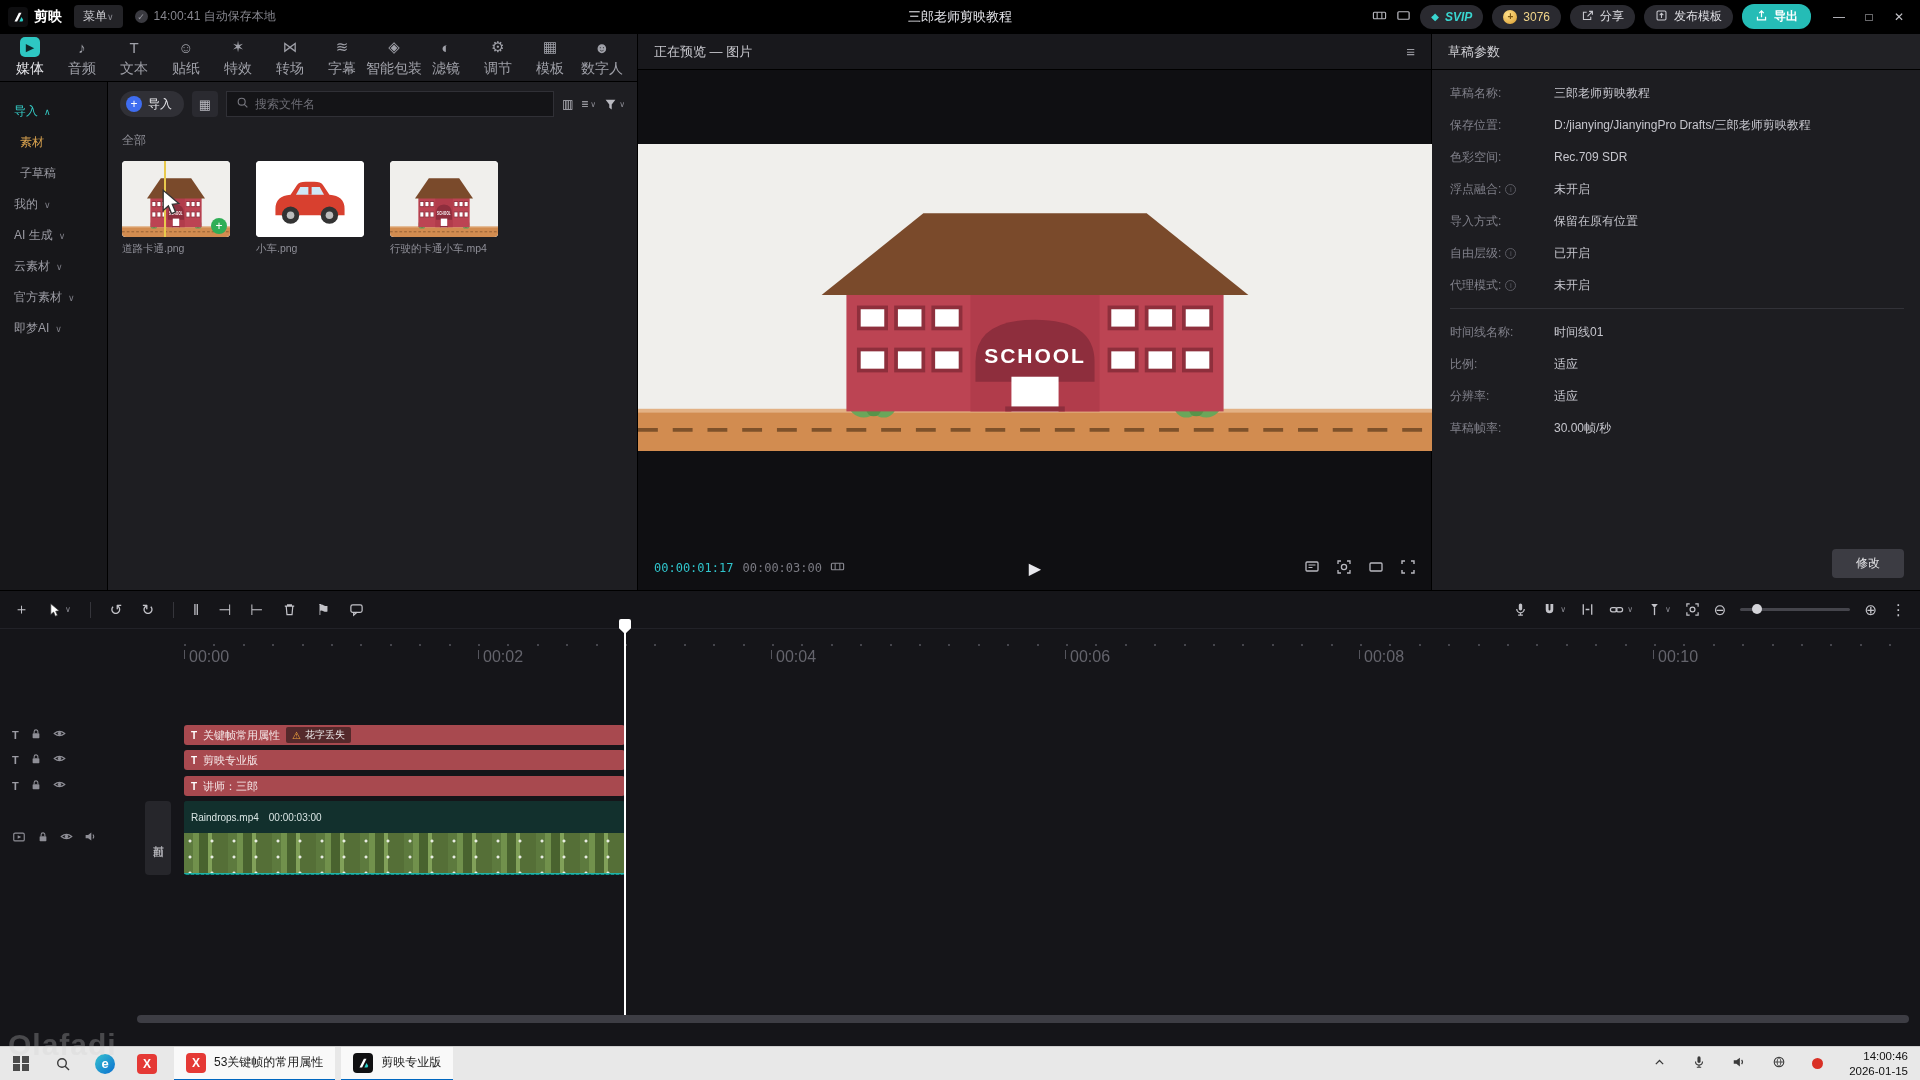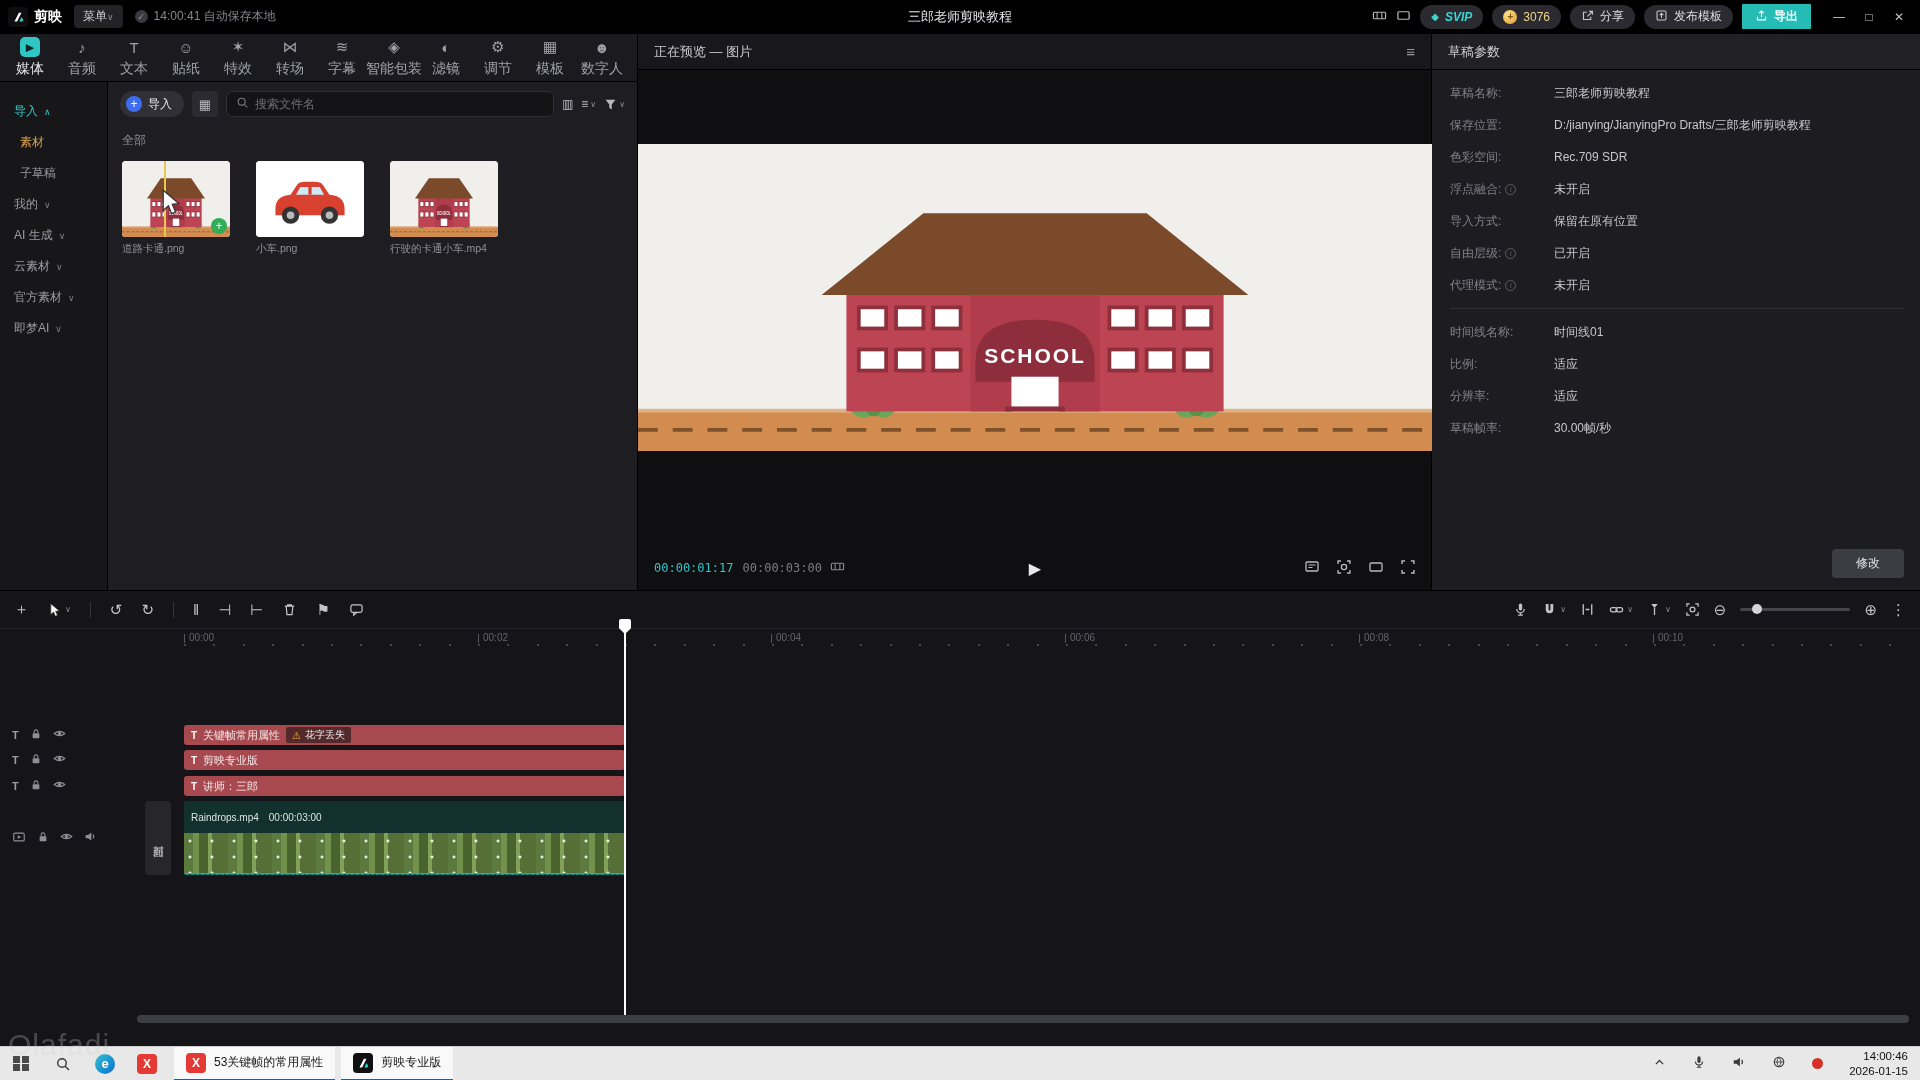--- a/index.html
+++ b/index.html
@@ -15,21 +15,21 @@
   .menu-btn{display:flex;align-items:center;color:#cfcfd4;background:#232327;border-radius:4px;padding:3px 9px}
   .autosave{display:flex;align-items:center;gap:6px;color:#86868e}
   .chk{width:13px;height:13px;border-radius:50%;background:#3a3a40;color:#9a9aa2;font-size:9px;display:flex;align-items:center;justify-content:center}
   .tb-center{position:absolute;left:50%;transform:translateX(-50%);color:#e3e3e8;font-size:13px}
   .tb-right{margin-left:auto;display:flex;align-items:center;gap:9px}
   .tb-ic{color:#b9b9c0;font-size:14px;line-height:1}
   .pill{display:flex;align-items:center;gap:6px;background:#2a2a30;border-radius:14px;height:24px;padding:0 11px;color:#dcdce1}
   .svip{color:#39d6d0;font-weight:bold;font-style:italic}
   .coin{width:14px;height:14px;border-radius:50%;background:radial-gradient(circle at 35% 30%,#ffe08a,#d99c2e);color:#7a5410;font-size:10px;font-weight:bold;display:flex;align-items:center;justify-content:center}
   .coin-num{color:#f0d48a}
-  .export-btn{background:#25bcb6;color:#fff;border-radius:1px;height:25px;display:flex;align-items:center;gap:6px;padding:0 13px;font-weight:bold}
+  .export-btn{background:#25bcb6;color:#fff;border-radius:12px;height:25px;display:flex;align-items:center;gap:6px;padding:0 13px;font-weight:bold}
   .winctl{display:flex;align-items:center;gap:4px;margin-left:6px}
   .winctl span{width:26px;height:24px;display:flex;align-items:center;justify-content:center;color:#c2c2c8;font-size:12px}
 
   
   .ribbon{position:absolute;left:0;top:34px;width:638px;height:48px;background:#1b1b1f;border-bottom:1px solid #000;border-right:1px solid #000;display:flex;align-items:center;padding:0 4px}
   .tab{width:52px;display:flex;flex-direction:column;align-items:center;gap:3px}
   .tab-ic{width:20px;height:20px;display:flex;align-items:center;justify-content:center;font-size:15px;color:#9fa0a8}
   .tab-ic.act{background:#2ec7c3;color:#10272a;border-radius:5px;font-size:11px}
   .tab-lb{font-size:14px;color:#9fa0a8;white-space:nowrap}
   .tab.active .tab-lb{color:#e8e8ec}
@@ -42,21 +42,21 @@
   .side-item.top .caret{color:#35cdc7}
   .side-item.sub{padding-left:20px}
   .side-item.selected{color:#d8a24f}
 
   
   .media{position:absolute;left:108px;top:82px;width:530px;height:508px;background:#1e1e22;border-right:1px solid #000;padding:9px 12px 0 12px}
   .media-toolbar{display:flex;align-items:center;gap:8px}
   .import-btn{display:flex;align-items:center;gap:6px;background:#303036;border-radius:13px;height:26px;padding:0 12px 0 6px;color:#e8e8ec}
   .imp-circle{width:16px;height:16px;border-radius:50%;background:#3f6df0;color:#fff;font-size:12px;display:flex;align-items:center;justify-content:center;line-height:1}
   .sq-btn{width:26px;height:26px;border-radius:4px;background:#2a2a30;color:#b9b9c0;display:flex;align-items:center;justify-content:center;font-size:13px}
-  .search{flex:1;height:26px;background:#141417;border:1px solid #303036;border-radius:6px;display:flex;align-items:center;gap:6px;padding:0 9px;color:#77777f}
+  .search{flex:1;height:26px;background:#141417;border:1px solid #303036;border-radius:0;display:flex;align-items:center;gap:6px;padding:0 9px;color:#77777f}
   .search-in{flex:1;background:transparent;border:0;outline:0;color:#c9c9cf;font-size:12px;font-family:inherit}
   .search-in::placeholder{color:#6d6d75}
   .mini-ic{display:flex;align-items:center;gap:2px;color:#b9b9c0}
   .mini-ic .caret{font-size:8px;color:#8a8a92}
   .section-lb{margin:15px 2px 0 2px;color:#8f8f97}
   .cards{display:flex;gap:26px;margin-top:12px;padding:0 2px}
   .card{width:108px}
   .thumb{position:relative;width:108px;height:76px;border-radius:4px;overflow:hidden;background:#fff}
   .thumb svg.fill{position:absolute;inset:0;width:100%;height:100%}
   .scrubline{position:absolute;left:42px;top:0;bottom:0;width:2px;background:#e8c94d}
@@ -95,21 +95,21 @@
   .tl-toolbar{height:38px;display:flex;align-items:center;padding:0 14px;border-bottom:1px solid #222228}
   .tl-left{display:flex;align-items:center;gap:19px;color:#c3c3c9;font-size:15px}
   .tl-sep{width:1px;height:16px;background:#35353b}
   .tl-right{margin-left:auto;display:flex;align-items:center;gap:14px;color:#c3c3c9;font-size:15px}
   .tool{display:flex;align-items:center;gap:3px}
   .tool .caret{font-size:8px;color:#8a8a92}
   .zslider{position:relative;width:110px;height:3px;background:#45454c;border-radius:2px}
   .zslider .knob{position:absolute;left:12px;top:-4px;width:10px;height:10px;border-radius:50%;background:#d4d4d9}
   .ruler{position:absolute;left:137px;top:38px;right:10px;height:22px}
   .ruler::after{content:"";position:absolute;left:47px;right:0;bottom:5px;height:2px;background:repeating-linear-gradient(to right,#45454c 0 2px,transparent 2px 29.4px)}
-  .tick{position:absolute;top:3px;display:flex;align-items:flex-start;gap:4px;color:#64646c;font-size:10px}
+  .tick{position:absolute;top:19px;display:flex;align-items:flex-start;gap:4px;color:#64646c;font-size:16px}
   .tick::before{content:"";width:1px;height:9px;background:#55555d;display:inline-block;margin-top:2px}
   .thdr{position:absolute;left:0;width:135px;display:flex;align-items:center;gap:11px;padding-left:12px;color:#8e8e96}
   .t-ic{font-size:11px;font-weight:bold;color:#9c9ca4}
   .cover-btn{position:absolute;left:145px;top:210px;width:26px;height:74px;background:#26262b;border-radius:4px;color:#c2c2c8;display:flex;align-items:center;justify-content:center;writing-mode:vertical-rl;letter-spacing:2px;font-size:11px}
   .clip{position:absolute;left:184px;width:441px;border-radius:3px;overflow:hidden}
   .clip.txt{height:20px;background:#a8494f;display:flex;align-items:center;gap:6px;padding:0 7px;color:#f4e7e8;font-size:11px;white-space:nowrap}
   .clip .tt{font-weight:bold;font-size:10px;color:#fff}
   .warn-badge{display:flex;align-items:center;gap:4px;background:rgba(15,15,15,.55);border-radius:2px;padding:1px 6px;font-size:10px;color:#eee}
   .warn-badge .w{color:#f2a33c}
   .clip.video{top:210px;height:74px;background:#0d2f2c}
@@ -133,21 +133,21 @@
   .winlogo{display:grid;grid-template-columns:7px 7px;grid-template-rows:7px 7px;gap:1.5px}
   .winlogo i{background:#4a4a4a}
   .edge{width:20px;height:20px;border-radius:50%;background:linear-gradient(135deg,#35c1cf,#0b6fd0);color:#fff;font-weight:bold;font-size:13px;display:flex;align-items:center;justify-content:center}
   .redapp{width:20px;height:20px;border-radius:4px;background:#e53935;color:#fff;font-weight:bold;font-size:12px;display:flex;align-items:center;justify-content:center}
   .jyapp{width:20px;height:20px;border-radius:4px;background:#101012;display:flex;align-items:center;justify-content:center}
   .task-btn{height:34px;display:flex;align-items:center;gap:8px;background:#f9f9f9;border-bottom:2px solid #0067c0;padding:0 12px;margin-left:6px;max-width:190px}
   .task-btn .lb{font-size:12px;color:#1a1a1a;white-space:nowrap;overflow:hidden;text-overflow:ellipsis}
   .tray{margin-left:auto;display:flex;align-items:center;gap:26px;padding-right:12px;color:#3a3a3a}
   .reddot{width:11px;height:11px;border-radius:50%;background:#d93025}
   .clock{text-align:right;font-size:11.5px;line-height:1.3;color:#111}
-  .watermark{position:absolute;left:8px;top:1028px;font-size:30px;font-weight:normal;color:rgba(210,210,210,.28);letter-spacing:1px;z-index:50;pointer-events:none}
+  .watermark{position:absolute;left:8px;top:1028px;font-size:30px;font-weight:bold;color:rgba(210,210,210,.28);letter-spacing:1px;z-index:50;pointer-events:none}
   .ic{flex:none}
 </style>
 </head>
 <body>
 
 <svg width="0" height="0" style="position:absolute" aria-hidden="true">
   <defs>
     <symbol id="sym-school" viewBox="0 0 640 248" preserveAspectRatio="none">
       <rect width="640" height="248" fill="#f0efec"></rect>
       <rect y="214" width="640" height="34" fill="#d28c50"></rect>

